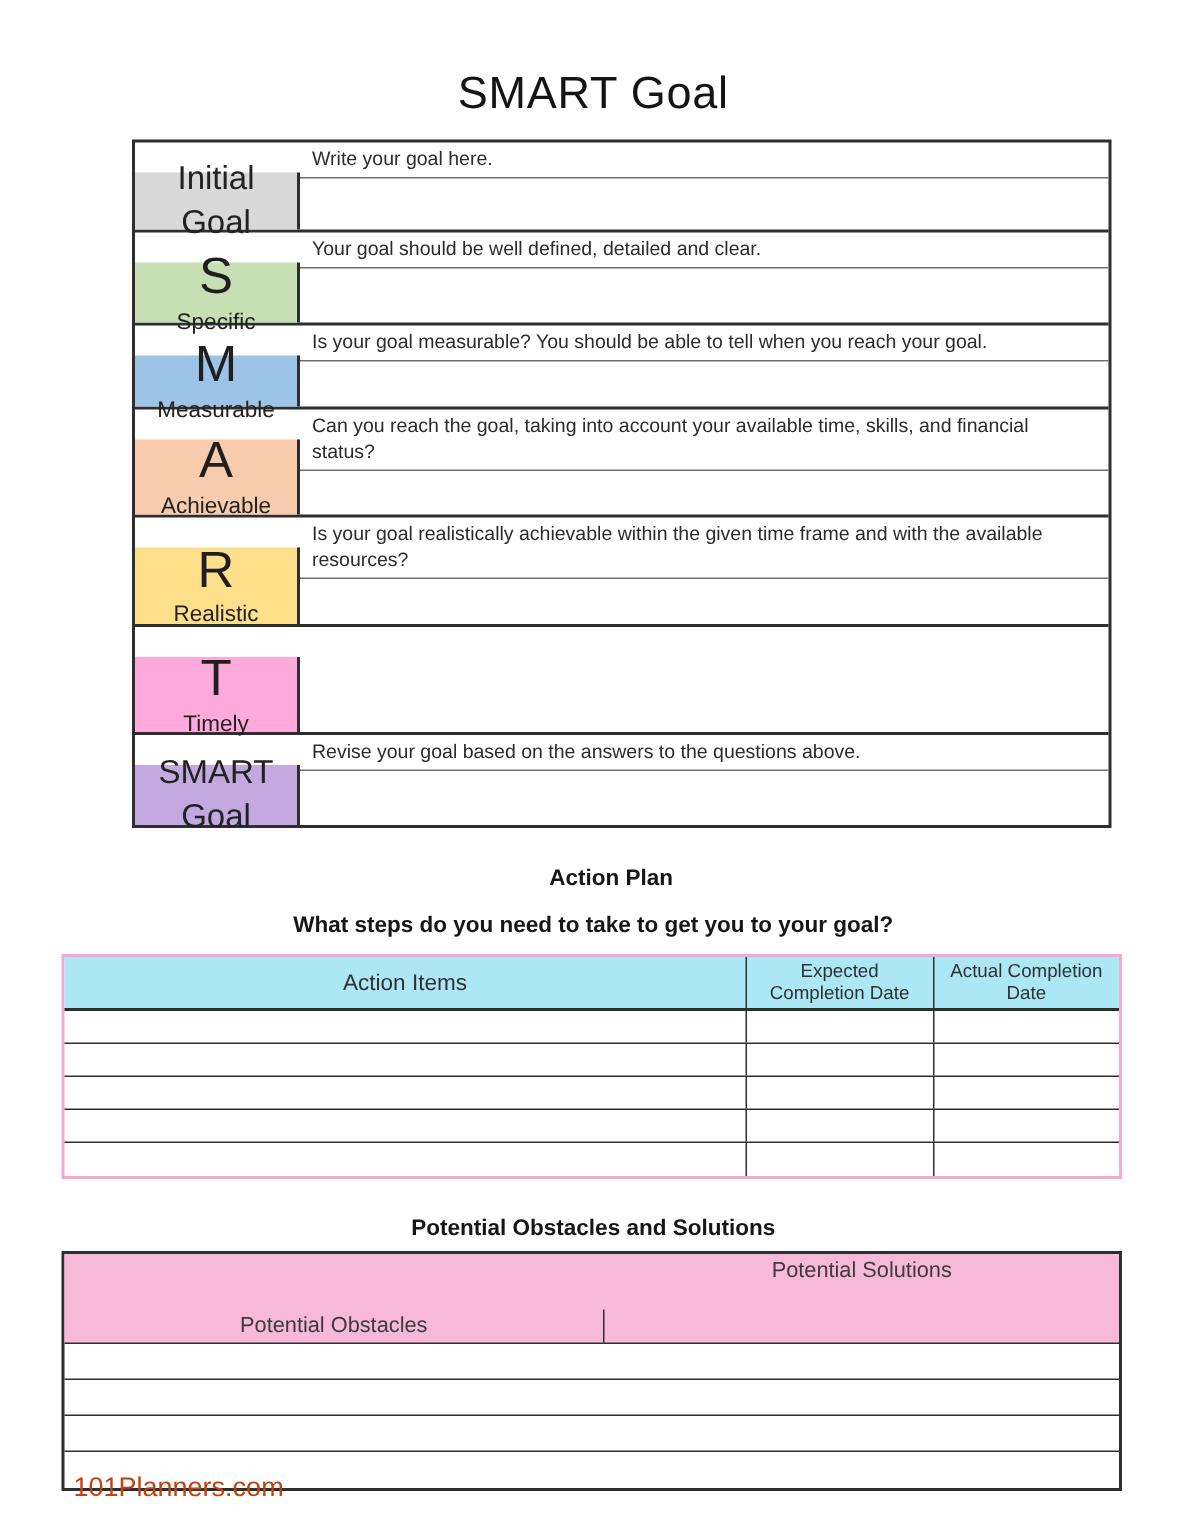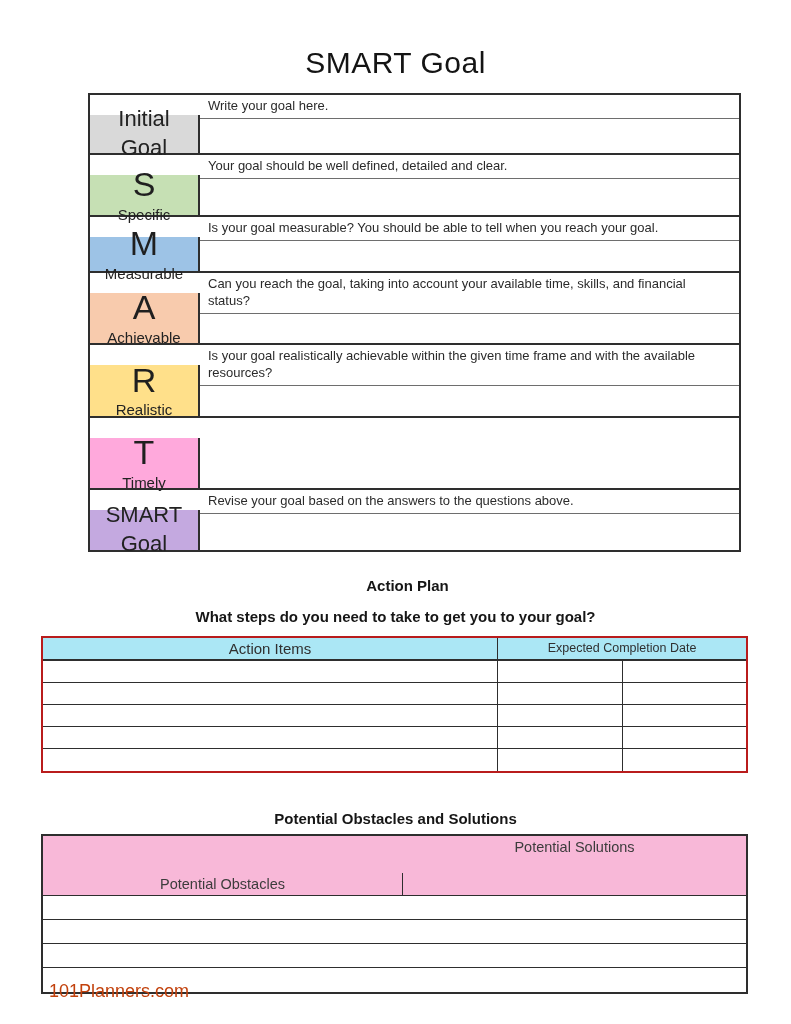--- a/index.html
+++ b/index.html
@@ -48,21 +48,21 @@
     position:absolute; left:0; width:100%; text-align:center;
     font-weight:bold; font-size:15px; color:#161616;
   }
   .h-action   { top:577px;padding-left:24px; }
   .h-question { top:608px; }
   .h-obstacles{ top:810px; }
 
   
   .action-table {
     position:absolute; left:41px; top:636px; width:707px;
-    border:2px solid #b91c1c;
+    border:2px solid #f9a8d4;
   }
   .arow { display:flex; border-bottom:1.6px solid #2e2e2e; }
   .arow:last-child { border-bottom:none; }
   .acell { border-right:1.6px solid #2e2e2e; }
   .acell:last-child { border-right:none; }
   .a-c1 { width:455px; flex:none; }
   .a-c2, .a-c3 { width:124px; flex:1; }
   .action-head { border-bottom:2px solid #2e2e2e; }
   .action-head .acell {
     display:flex; align-items:center; justify-content:center; text-align:center;
@@ -176,20 +176,21 @@
   </div>
 </div>
 
 <div class="sec-heading h-action">Action Plan</div>
 <div class="sec-heading h-question">What steps do you need to take to get you to your goal?</div>
 
 <div class="action-table">
   <div class="arow action-head" style="background-color: rgb(171, 231, 245);">
     <div class="acell a-c1">Action Items</div>
     <div class="acell a-c2">Expected Completion Date</div>
+    <div class="acell a-c3">Actual Completion Date</div>
   </div>
   <div class="arow a-data">
     <div class="acell a-c1"></div>
     <div class="acell a-c2"></div>
     <div class="acell a-c3"></div>
   </div>
   <div class="arow a-data">
     <div class="acell a-c1"></div>
     <div class="acell a-c2"></div>
     <div class="acell a-c3"></div>

